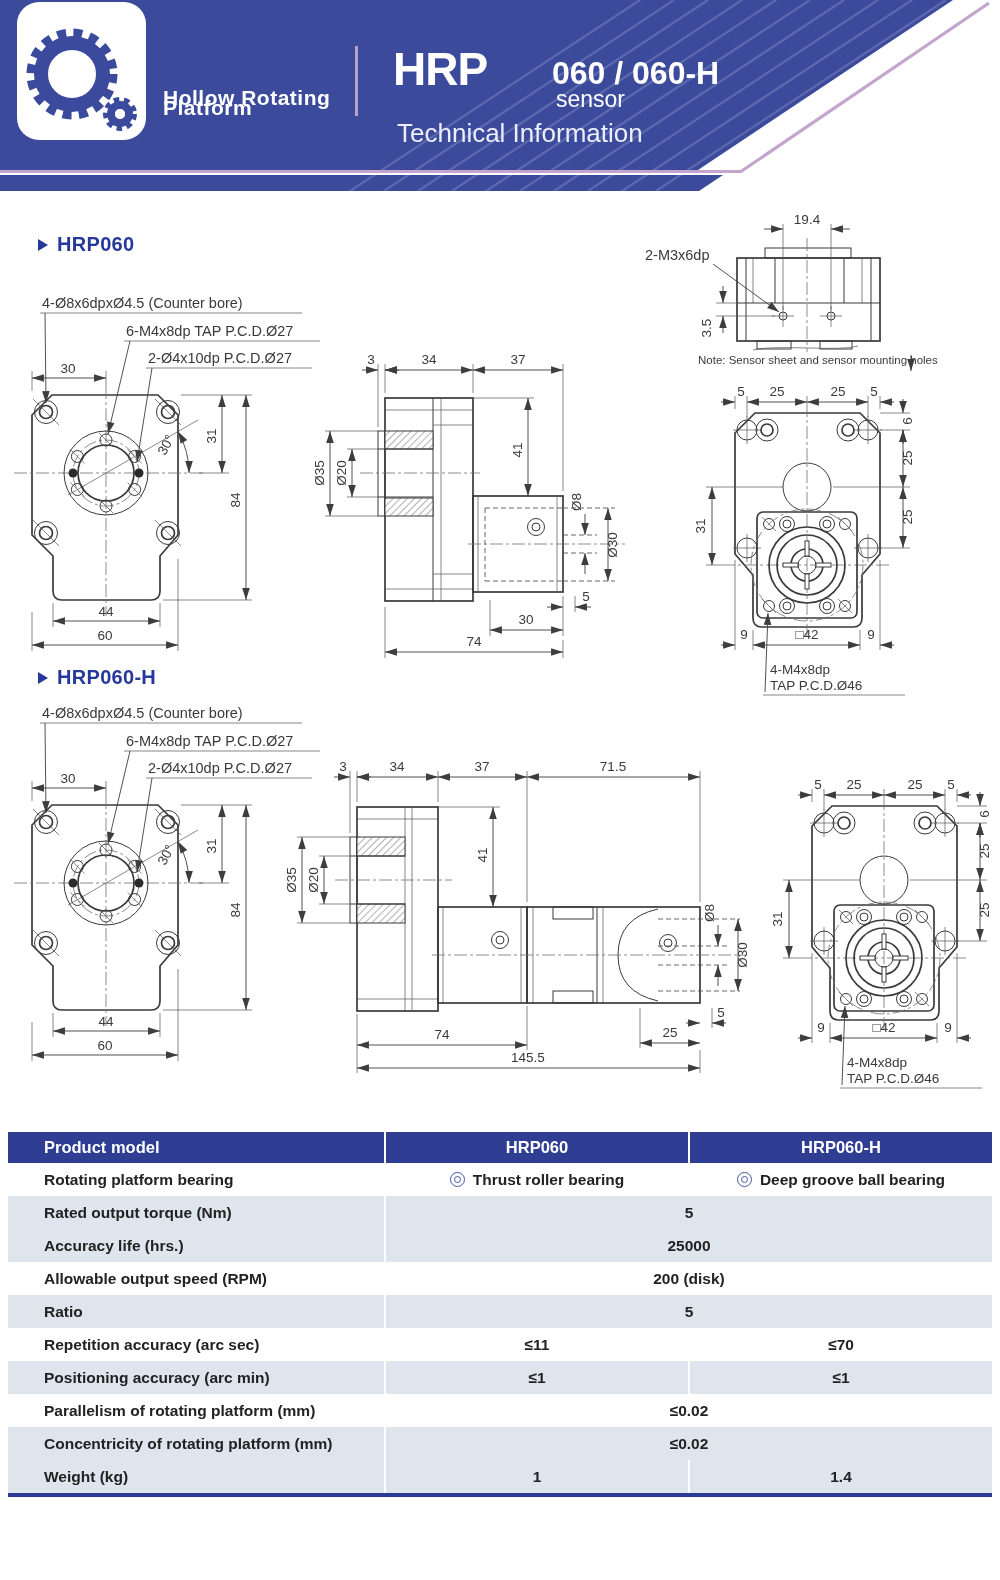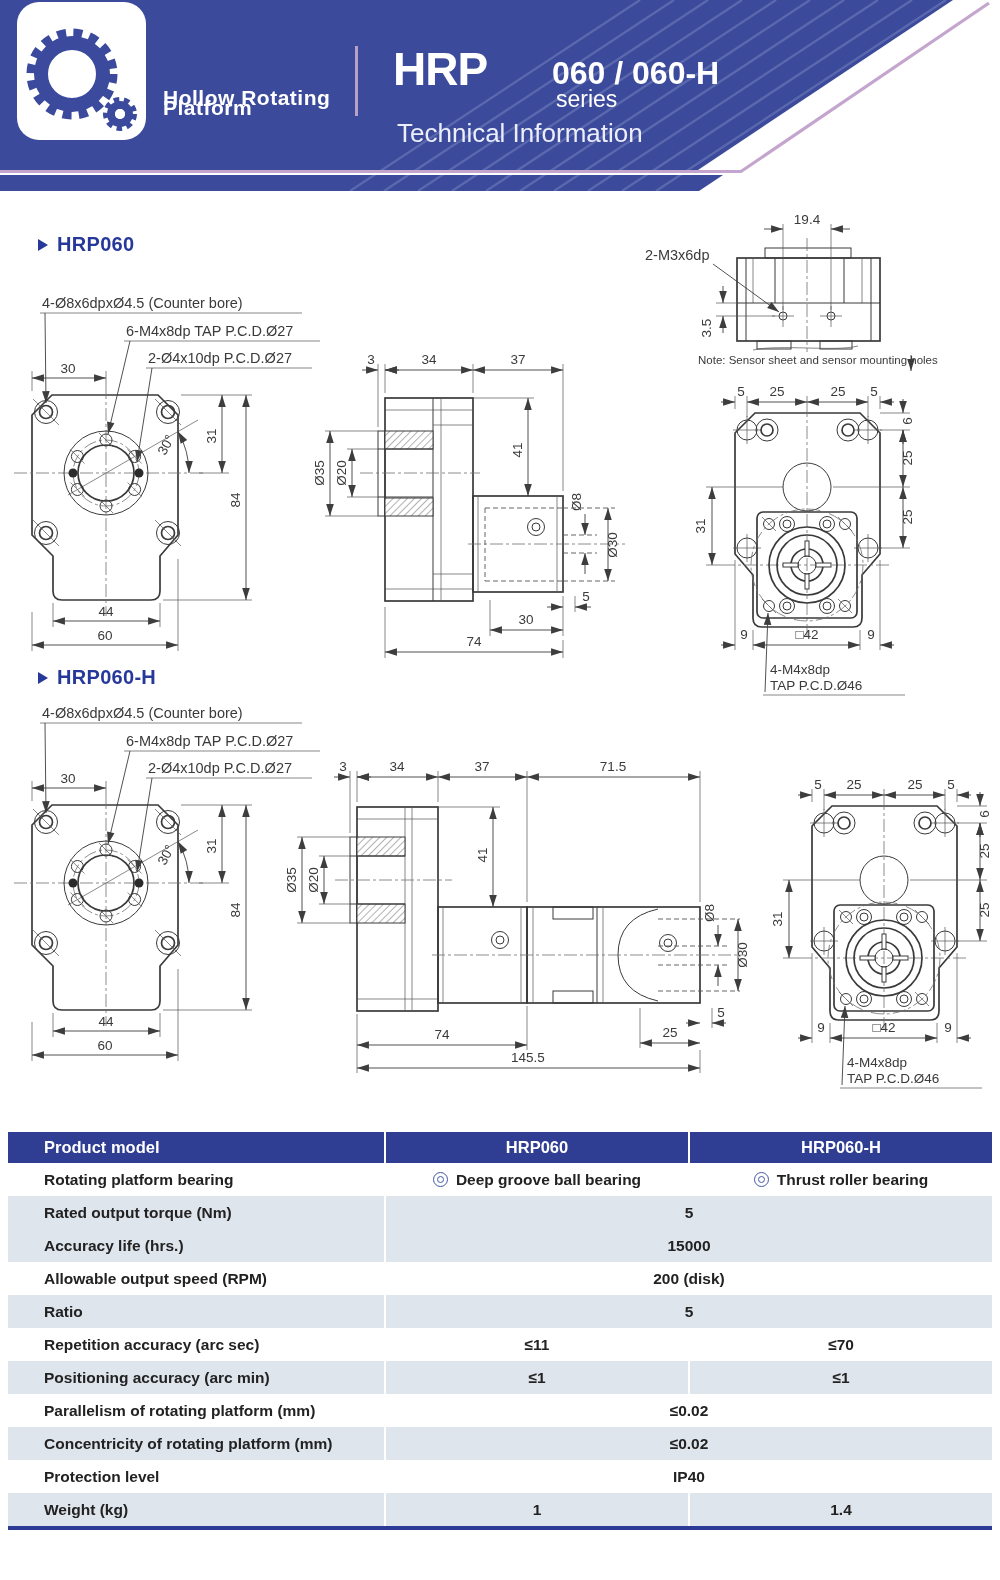--- a/index.html
+++ b/index.html
@@ -90,21 +90,21 @@
           <circle cx="120" cy="114" r="9" fill="none" stroke="#3b4a9c" stroke-width="8"></circle>
           <circle cx="120" cy="114" r="5" fill="#fff"></circle>
         </g>
       </g>
     </svg>
     <div class="hdr-text brand1">Hollow Rotating</div>
     <div class="hdr-text brand2">Platform</div>
     <div class="vline"></div>
     <div class="hdr-text hrp">HRP</div>
     <div class="hdr-text models">060 / 060-H</div>
-    <div class="hdr-text series">series</div>
+    <div class="hdr-text series">sensor</div>
     <div class="hdr-text subtitle">Technical Information</div>
   </div>
 
   <div class="sec-t" style="left:38px;top:233px;">
     <span class="tri"></span>
     <span>HRP060</span>
   </div>
   <div class="sec-t" style="left:38px;top:666px;">
     <span class="tri"></span>
     <span>HRP060-H</span>
@@ -501,35 +501,35 @@
     <div class="trow hdrrow">
       <div class="cell c1">Product model</div>
       <div class="cell cv">HRP060</div>
       <div class="cell cv">HRP060-H</div>
     </div>
 
     <div class="trow wt">
       <div class="cell c1">Rotating platform bearing</div>
       <div class="cell cv">
         <span class="bullseye"></span>
-        <span>Deep groove ball bearing</span>
+        <span>Thrust roller bearing</span>
       </div>
       <div class="cell cv">
         <span class="bullseye"></span>
-        <span>Thrust roller bearing</span>
+        <span>Deep groove ball bearing</span>
       </div>
     </div>
 
     <div class="trow lt">
       <div class="cell c1">Rated output torque (Nm)</div>
       <div class="cell cv">5</div>
     </div>
     <div class="trow lt">
       <div class="cell c1">Accuracy life (hrs.)</div>
-      <div class="cell cv">15000</div>
+      <div class="cell cv">25000</div>
     </div>
     <div class="trow wt">
       <div class="cell c1">Allowable output speed (RPM)</div>
       <div class="cell cv">200 (disk)</div>
     </div>
     <div class="trow lt">
       <div class="cell c1">Ratio</div>
       <div class="cell cv">5</div>
     </div>
     <div class="trow wt">
@@ -543,24 +543,20 @@
       <div class="cell cv">≤1</div>
     </div>
     <div class="trow wt">
       <div class="cell c1">Parallelism of rotating platform (mm)</div>
       <div class="cell cv">≤0.02</div>
     </div>
     <div class="trow lt">
       <div class="cell c1">Concentricity of rotating platform (mm)</div>
       <div class="cell cv">≤0.02</div>
     </div>
-    <div class="trow wt">
-      <div class="cell c1">Protection level</div>
-      <div class="cell cv">IP40</div>
-    </div>
     <div class="trow lt">
       <div class="cell c1">Weight (kg)</div>
       <div class="cell cv">1</div>
       <div class="cell cv">1.4</div>
     </div>
     <div class="tbl-bottom"></div>
   </div>
 
 </div>
 

